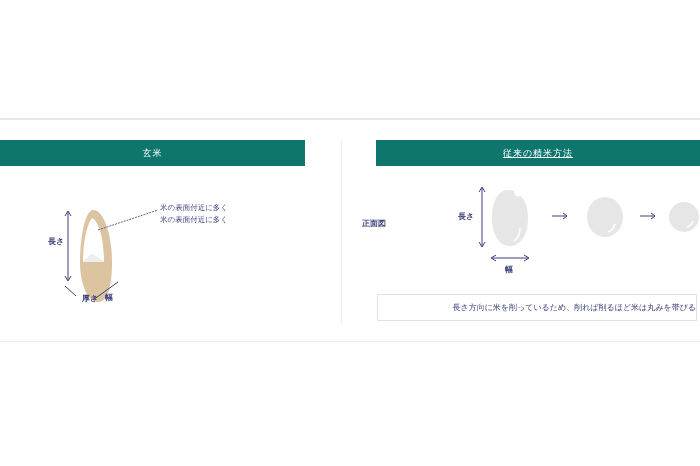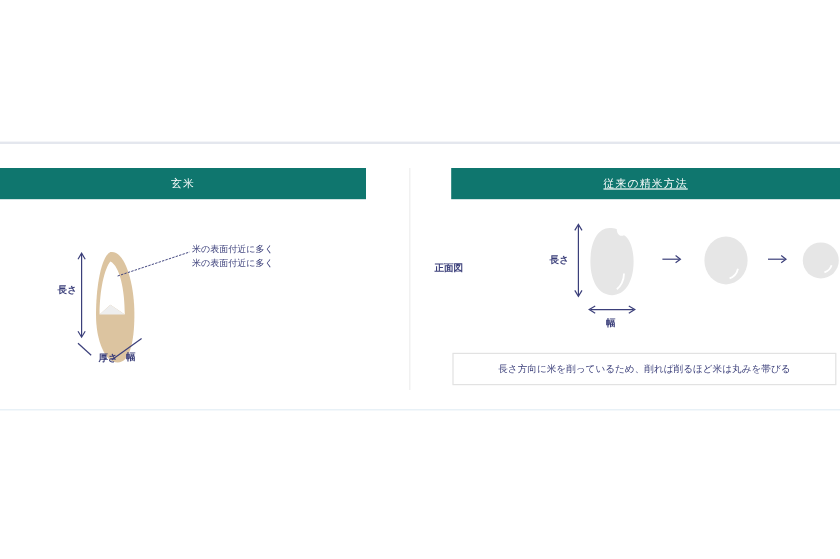--- a/index.html
+++ b/index.html
@@ -14,21 +14,21 @@
                   color: #ffffff; font-size: 9px; display: flex; align-items: center;
                   justify-content: center; letter-spacing: 1px; }
   .panel-header.left { left: 0; width: 305px; }
   .panel-header.right { left: 376px; width: 324px; text-decoration: underline; }
 
   .lbl { position: absolute; font-size: 8px; color: #3b3f7a; white-space: nowrap; font-weight: bold; }
   .callout { position: absolute; font-size: 7.5px; line-height: 12px; color: #3b3f7a; font-family: Liberation Serif, serif; }
 
   .note-box { position: absolute; left: 377px; top: 294px; width: 320px; height: 27px;
               border: 1px solid #e2e2e2; box-sizing: border-box; display: flex;
-              align-items: center; justify-content: center; font-size: 8px; color: #3b3f7a; }
+              align-items: center; justify-content: flex-end; font-size: 8px; color: #3b3f7a; }
   svg { position: absolute; overflow: visible; }
 </style>
 </head>
 <body>
 
 <div class="rule top"></div>
 <div class="rule bottom"></div>
 <div class="vdiv"></div>
 
 <div class="panel-header left">

